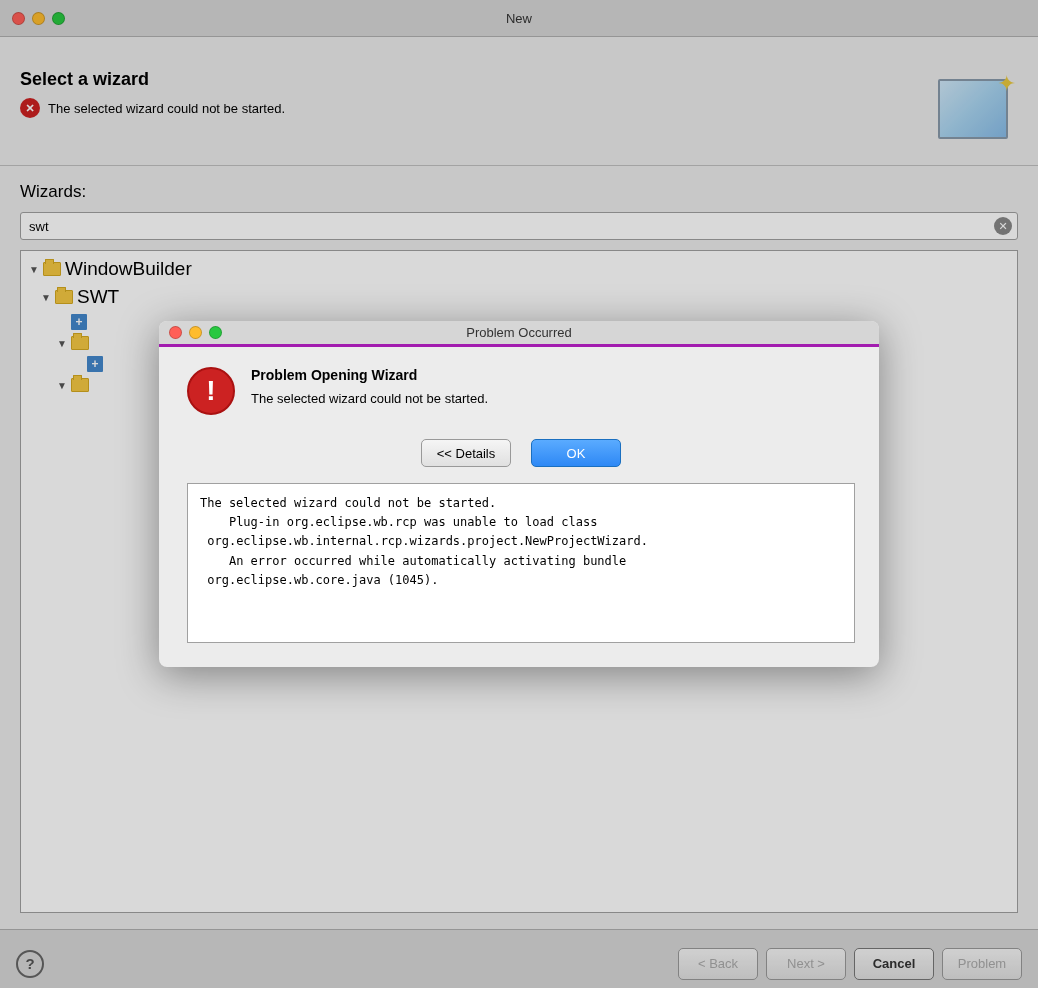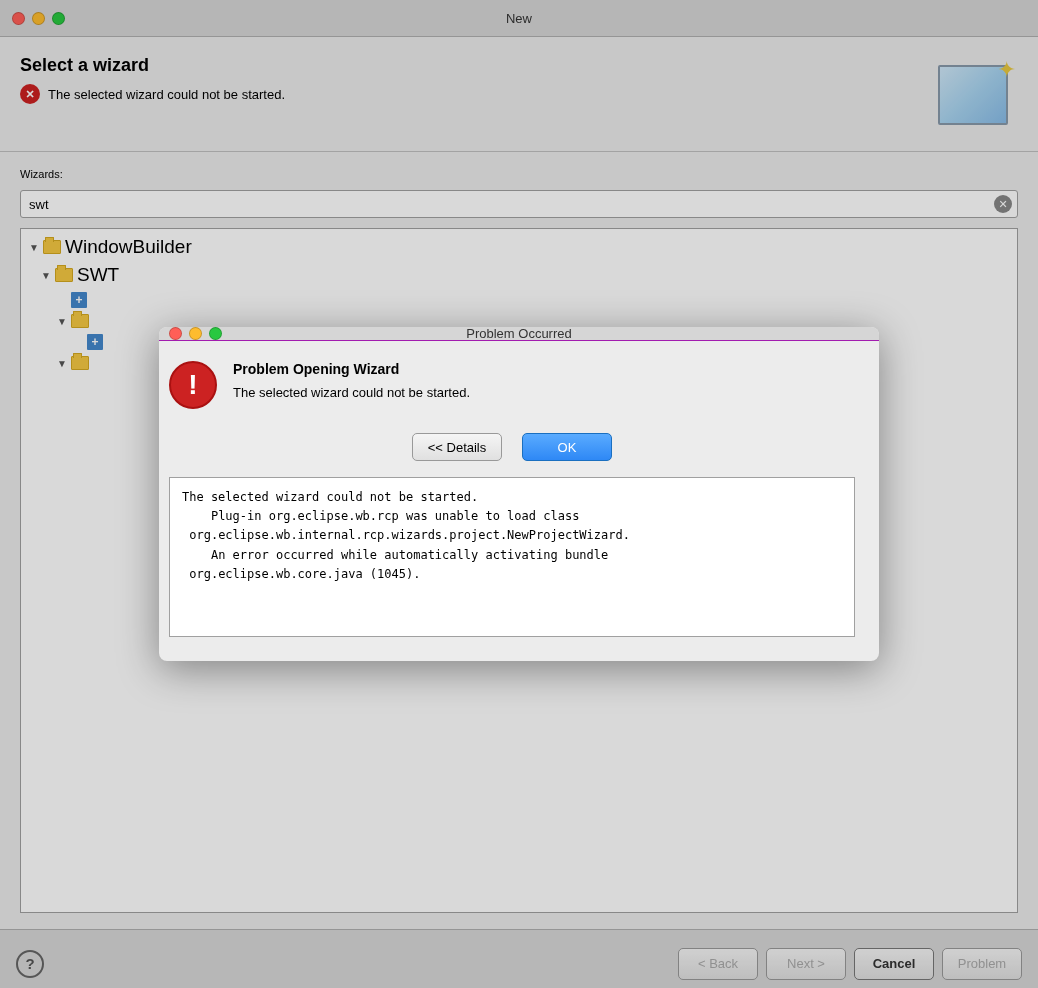--- a/index.html
+++ b/index.html
@@ -50,21 +50,21 @@
     .main-dialog {
       width: 1038px;
       height: 960px;
       background: #ececec;
       display: flex;
       flex-direction: column;
     }
 
     
     .dialog-header {
-      padding: 18px 20px 16px 20px;
+      padding: 32px 20px 16px 20px;
       background: #ececec;
       border-bottom: 1px solid #c0c0c0;
       display: flex;
       align-items: flex-start;
       justify-content: space-between;
       min-height: 90px;
     }
     .header-left {
       display: flex;
       flex-direction: column;
@@ -127,21 +127,21 @@
     
     .dialog-content {
       flex: 1;
       padding: 16px 20px;
       display: flex;
       flex-direction: column;
       gap: 10px;
       position: relative;
     }
     .wizards-label {
-      font-size: 11px;
+      font-size: 17px;
       font-weight: normal;
       color: #000;
     }
 
     
     .search-box-container {
       position: relative;
       width: 100%;
     }
     .search-input {
@@ -298,41 +298,41 @@
     .problem-dialog {
       width: 720px;
       background: #ececec;
       border-radius: 8px;
       box-shadow: 0 8px 40px rgba(0,0,0,0.4);
       overflow: hidden;
       display: flex;
       flex-direction: column;
     }
     .problem-title-bar {
-      height: 14px;
+      height: 26px;
       background: #d6d6d6;
       display: flex;
       align-items: center;
       justify-content: center;
-      border-bottom: 1px solid #a21caf;
+      border-bottom: 3px solid #a21caf;
       position: relative;
     }
     .problem-traffic-lights {
       position: absolute;
       left: 10px;
       display: flex;
       gap: 7px;
     }
     .problem-title-text {
       font-size: 13px;
       font-weight: 500;
       color: #333;
     }
     .problem-body {
-      padding: 20px 24px 16px 10px;
+      padding: 20px 24px 16px 28px;
       display: flex;
       flex-direction: column;
       gap: 0;
     }
     .problem-header-row {
       display: flex;
       align-items: flex-start;
       gap: 16px;
       margin-bottom: 16px;
     }

